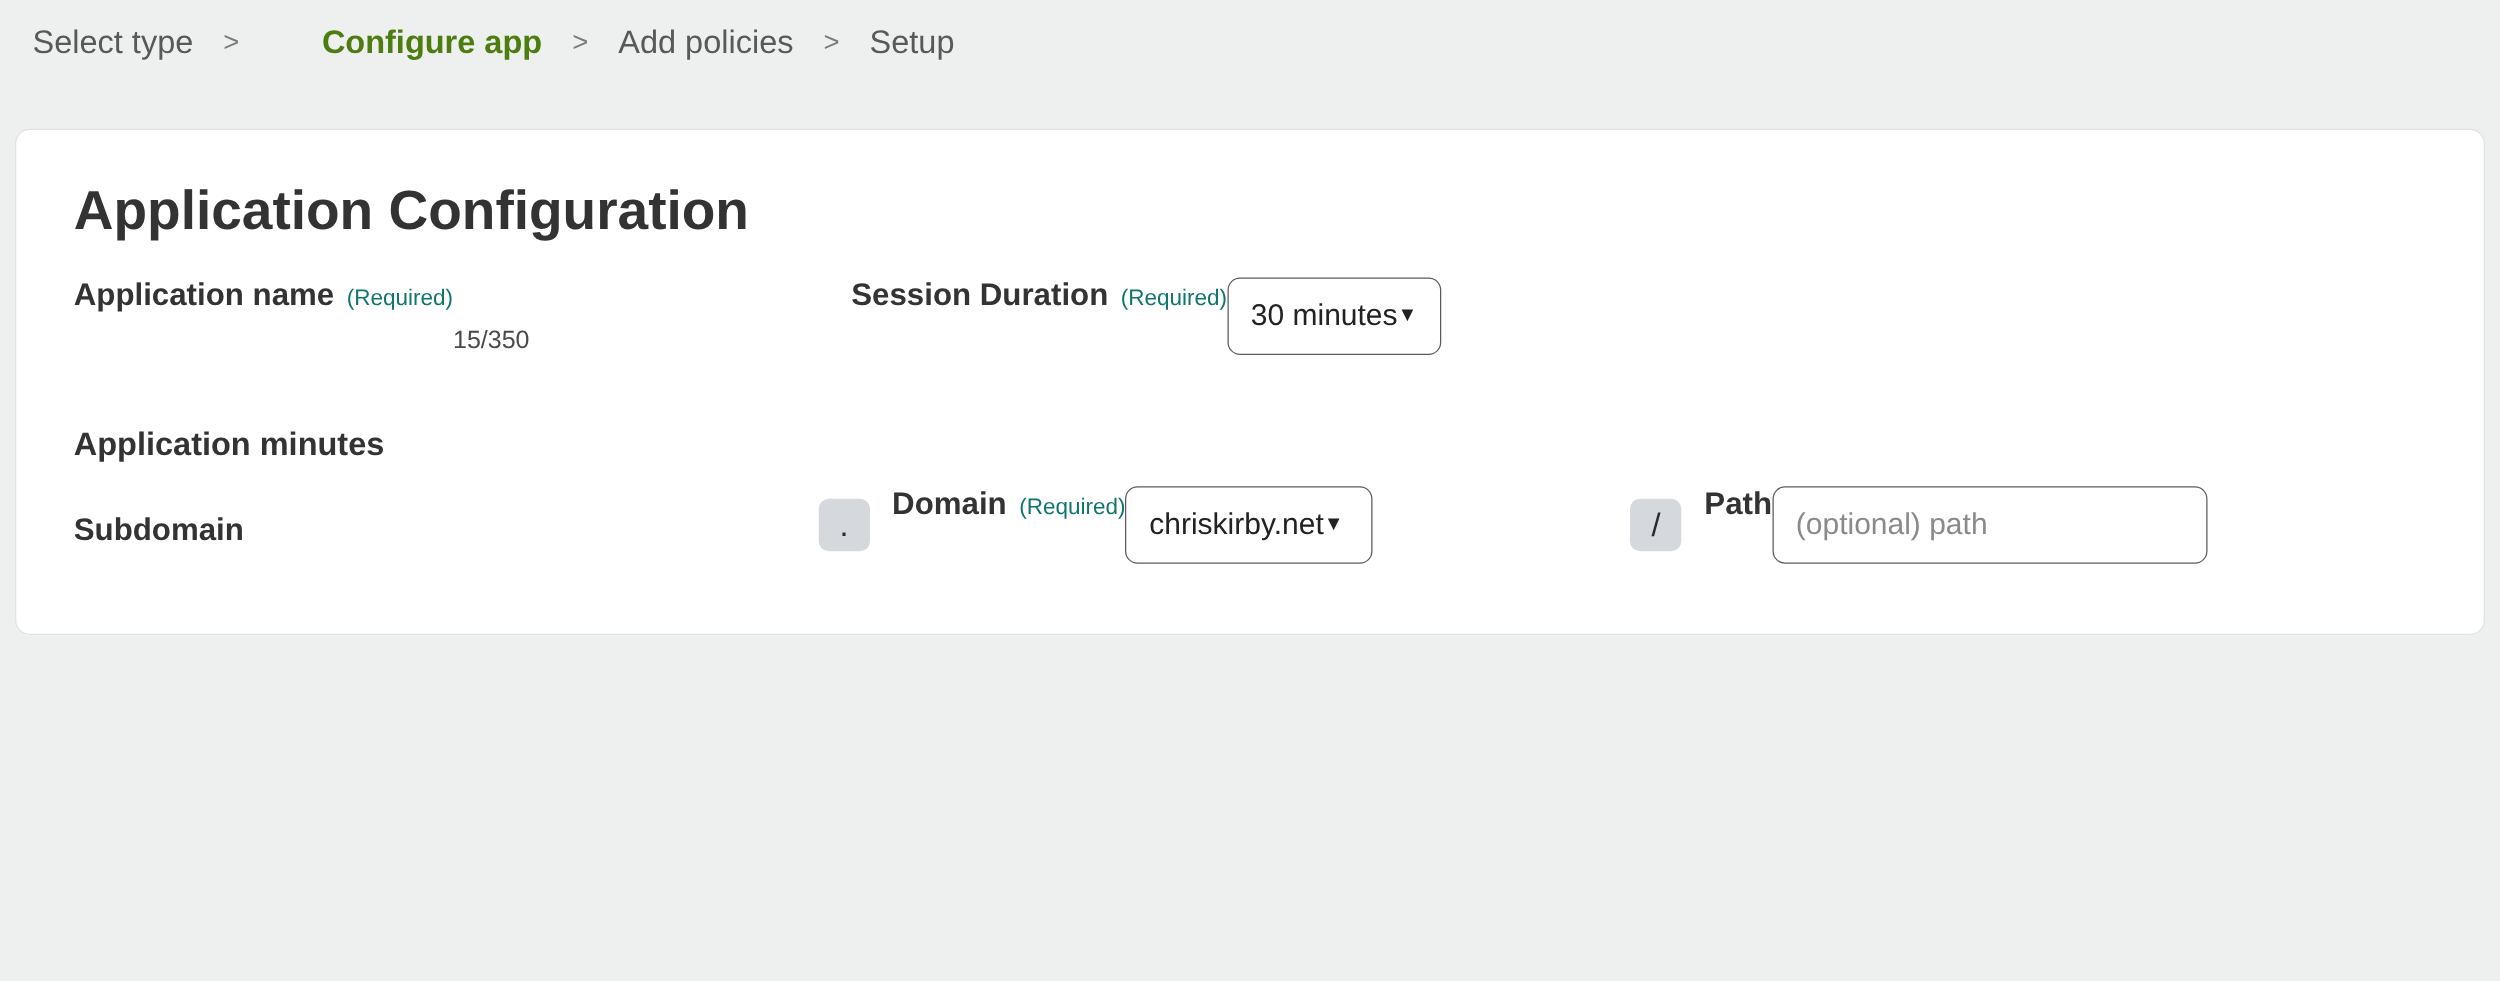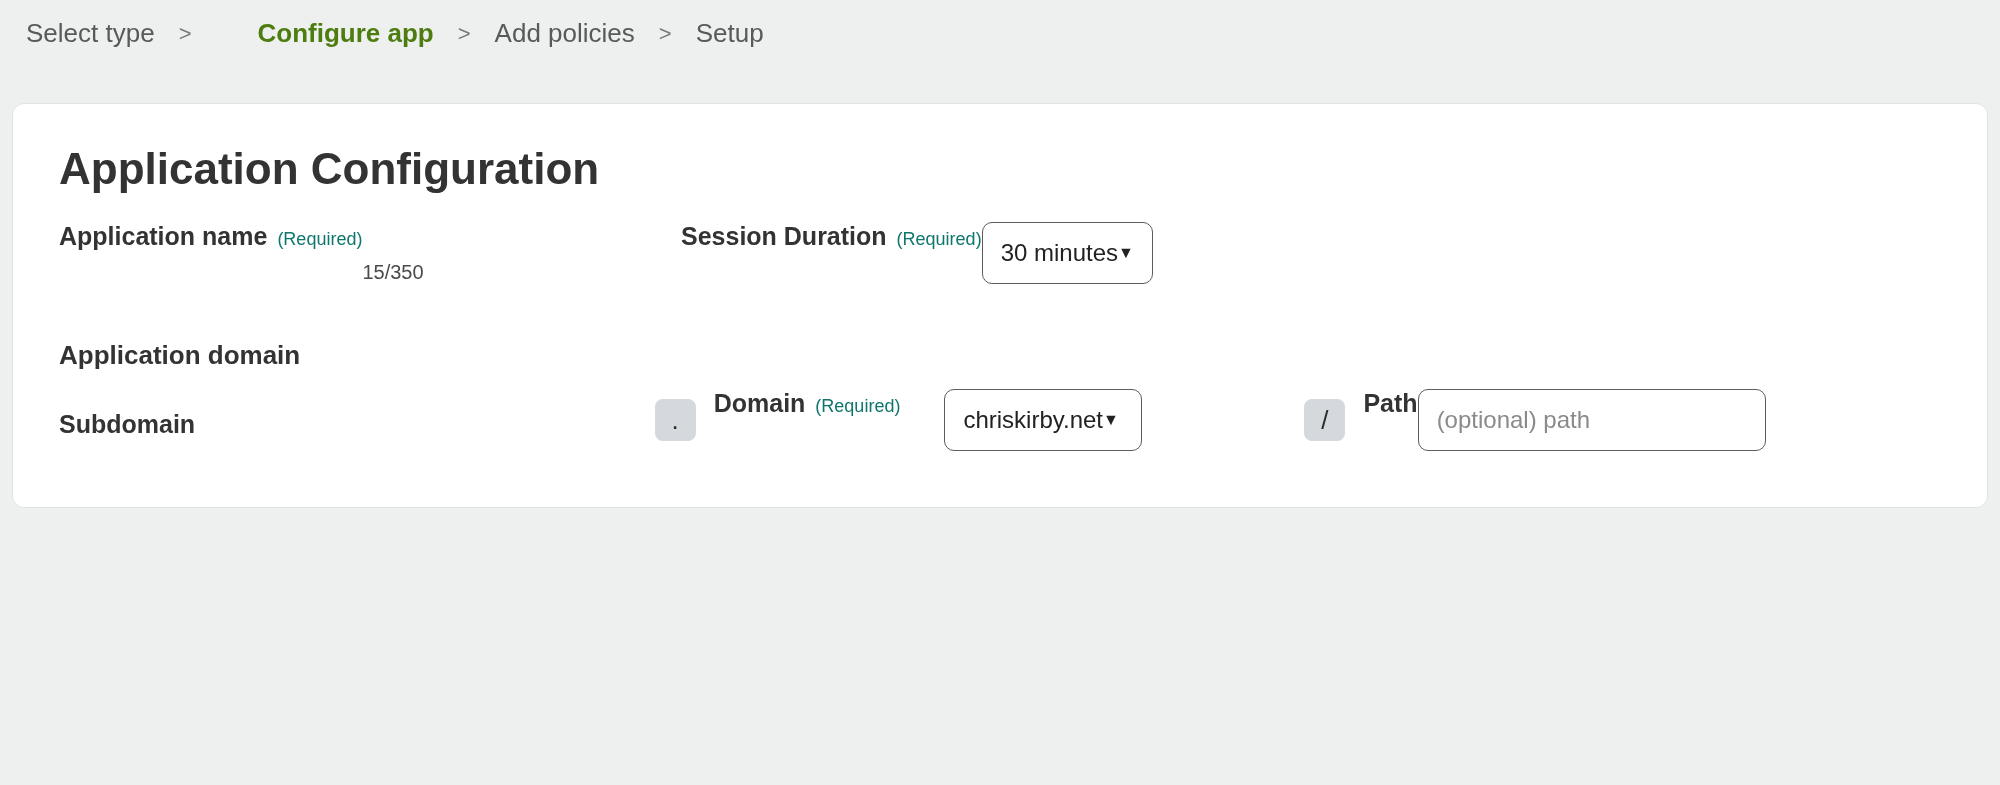--- a/index.html
+++ b/index.html
@@ -74,21 +74,21 @@
   }
   .section-label {
     font-size: 26px;
     font-weight: 600;
     color: #333;
     margin-top: 56px;
     margin-bottom: 18px;
   }
   .domain-row { display: flex; align-items: flex-end; gap: 18px; }
   .field-sub    { width: 590px; }
-  .field-domain { width: 585px; gap: 44px; }
+  .field-domain { width: 585px; }
   .field-path   { width: 590px; }
   .sep-box {
     width: 42px;
     height: 42px;
     background: #d5d8dc;
     border-radius: 8px;
     display: flex;
     align-items: center;
     justify-content: center;
     font-size: 26px;
@@ -129,21 +129,21 @@
         <span>Session Duration</span>
         <span class="req">(Required)</span>
       </div>
       <div class="select">
         <span>30 minutes</span>
         <span class="caret">▼</span>
       </div>
     </div>
   </div>
 
-  <div class="section-label">Application domain</div>
+  <div class="section-label">Application minutes</div>
 
   <div class="domain-row">
 
     <div class="field field-sub">
       <div class="field-label">
         <span>Subdomain</span>
       </div>
     </div>
 
     <div class="sep-box">.</div>

